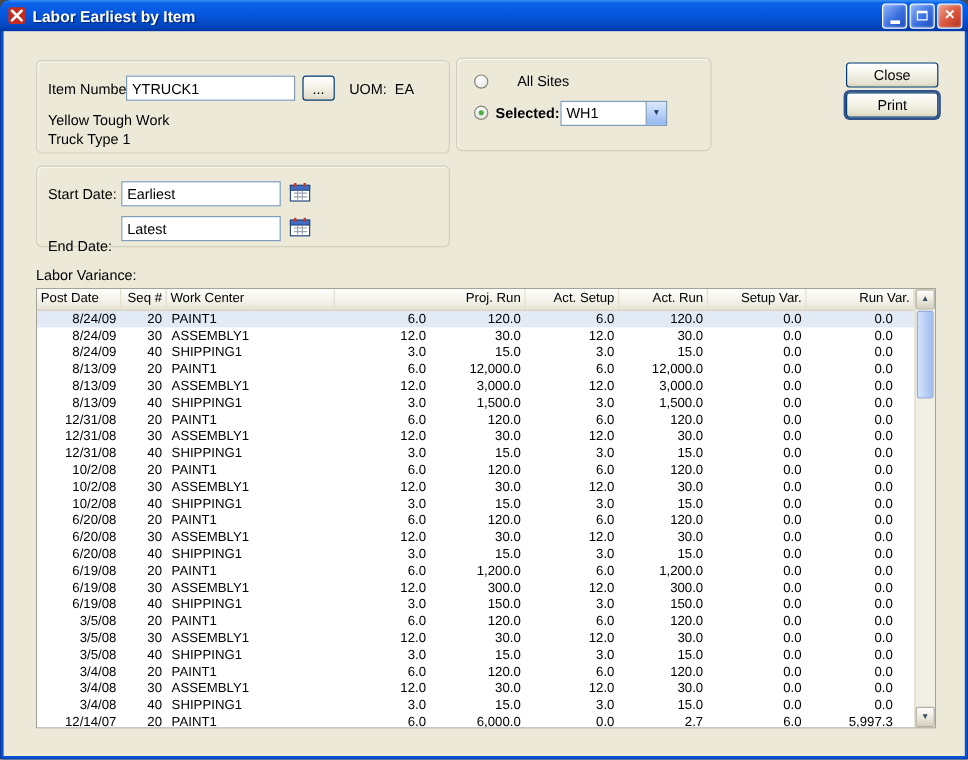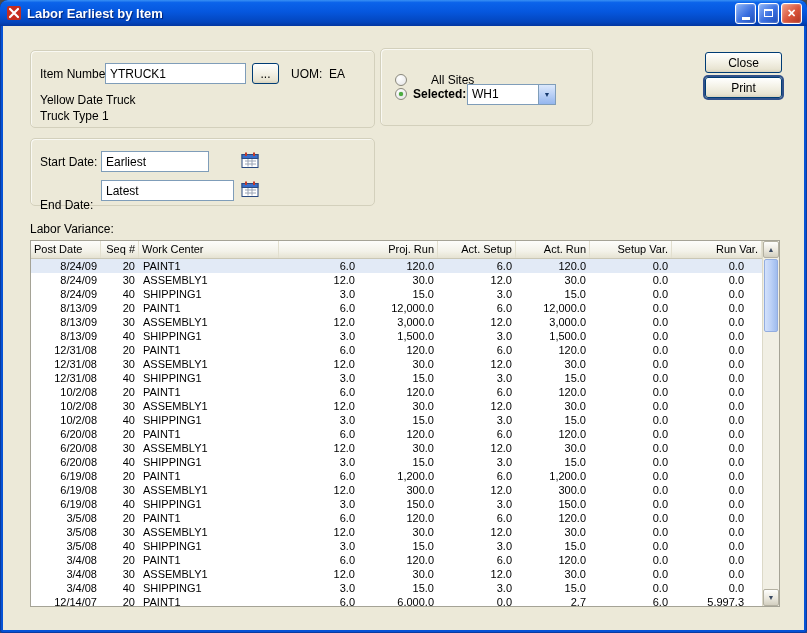--- a/index.html
+++ b/index.html
@@ -158,47 +158,47 @@
     </span>
   </div>
 
   <div class="content">
 
     <div class="group" id="item-group">
       <span class="lbl" style="left:9px; top:16px;">Item Number:</span>
       <input class="xp-input" style="left: 74px; top: 12px; width: 141px;" value="YTRUCK1">
       <button class="xp-btn" style="left:221px; top:12px; width:27px;">...</button>
       <span class="lbl" style="left:260px; top:16px;"><span>UOM:</span>&nbsp;&nbsp;<span>EA</span></span>
-      <span class="lbl" style="left:9px; top:42px;">Yellow Date Truck</span>
+      <span class="lbl" style="left:9px; top:42px;">Yellow Tough Work</span>
       <span class="lbl" style="left:9px; top:58px;">Truck Type 1</span>
     </div>
 
     <div class="group" id="sites-group">
-      <span class="radio-row" style="left:14px; top:24px;gap:24px;">
+      <span class="radio-row" style="left:14px; top:12px;gap:24px;">
         <span class="radio"></span>
         <span>All Sites</span>
       </span>
       <span class="radio-row" style="left:14px; top:38px;">
         <span class="radio checked"></span>
         <span style="font-weight:bold;">Selected:</span>
       </span>
       <span class="combo">
         <span class="combo-val">WH1</span>
         <span class="combo-arrow">
             <span>▼</span>
           </span>
       </span>
     </div>
 
     <button class="xp-btn" style="left:702px; top:26px; width:77px;">Close</button>
     <button class="xp-btn default-btn" style="left:702px; top:51px; width:77px;">Print</button>
 
     <div class="group" id="dates-group">
       <span class="lbl" style="left:9px; top:16px;">Start Date:</span>
-      <input class="xp-input" style="left: 70px; top: 12px; width: 108px;" value="Earliest">
+      <input class="xp-input" style="left: 70px; top: 12px; width: 133px;" value="Earliest">
       <button class="cal-btn" style="left:208px; top:13px;">
         <svg width="19" height="17" viewBox="0 0 19 17">
           <rect x="1" y="2.5" width="16" height="13" fill="#ffffff" stroke="#2a4a80"></rect>
           <rect x="1" y="2.5" width="16" height="4" fill="#3c6ec8" stroke="#2a4a80"></rect>
           <rect x="4" y="0.5" width="2" height="3.5" fill="#c23a2a"></rect>
           <rect x="12" y="0.5" width="2" height="3.5" fill="#c23a2a"></rect>
           <path d="M4 9 H15 M4 12 H15 M7 7 V14.5 M11 7 V14.5" stroke="#9aa4b5" stroke-width="1"></path>
         </svg>
       </button>
       <span class="lbl" style="left:9px; top:59px;">End Date:</span>

